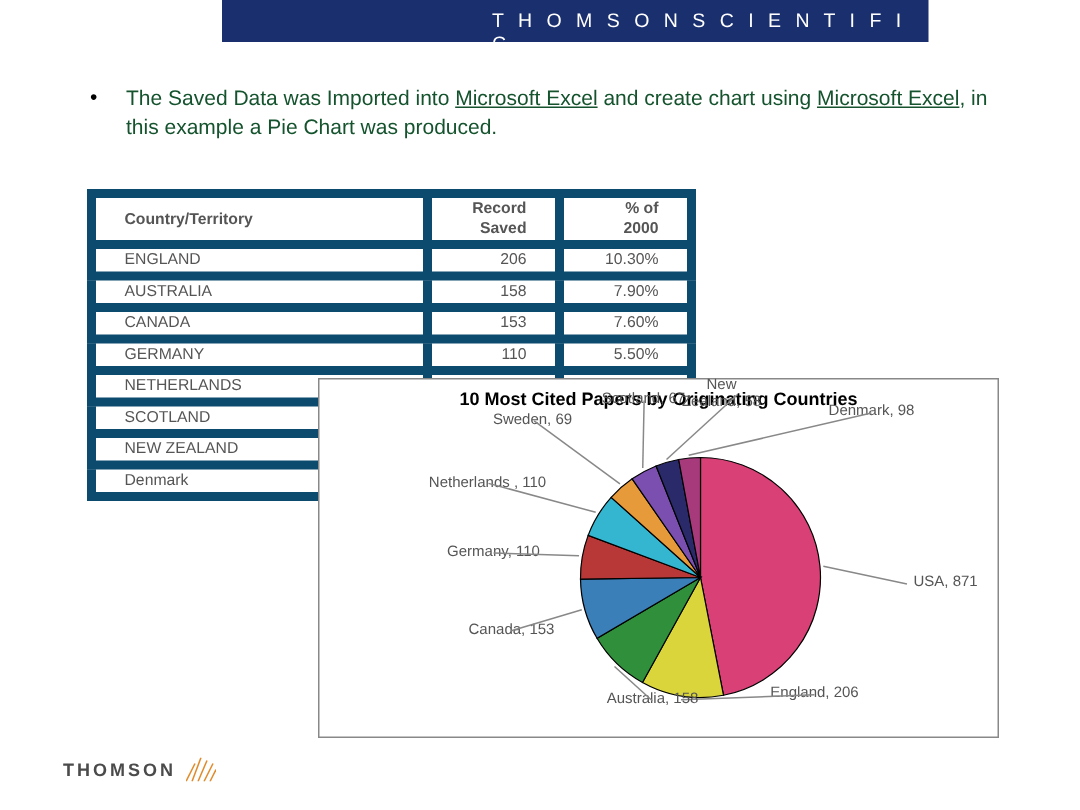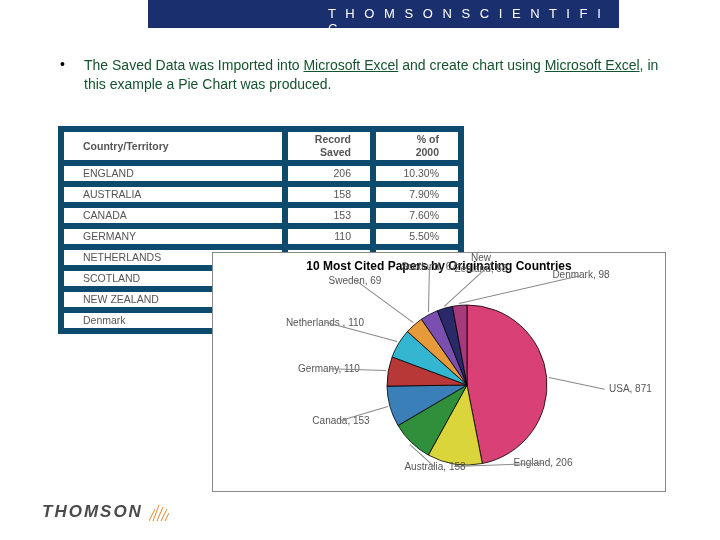--- a/index.html
+++ b/index.html
@@ -17,21 +17,21 @@
   .col-count { width: 22%; text-align: right; }
   .col-pct { width: 22%; text-align: right; }
   th.col-count, th.col-pct { text-align: right; }
   .chart-panel { position: absolute; top: 252px; left: 212px; width: 454px; height: 240px; border: 1px solid #888; background: #fff; }
   .chart-title { text-align: center; font-weight: bold; font-size: 12px; color: #000; margin-top: 6px; }
   .pie-holder { position: absolute; top: 48px; left: 170px; width: 168px; height: 168px; }
   svg.pie { width: 100%; height: 100%; display: block; }
   .pie-label { position: absolute; font-size: 10px; color: #555; line-height: 1.05; text-align: center; white-space: nowrap; }
   .leader { position: absolute; background: #888; }
   .logo-area { position: absolute; bottom: 18px; left: 42px; }
-  .logo-text { color: #4b4b4b; font-size: 17px; font-weight: bold; letter-spacing: 2px; font-style: italic; }
+  .logo-text { color: #4b4b4b; font-size: 12px; font-weight: bold; letter-spacing: 2px; }
   .logo-burst { display: inline-block; vertical-align: middle; margin-left: 2px; width: 20px; height: 16px; }
 </style>
 </head>
 <body>
 
 <div class="header-bar">
   <div class="header-text">T H O M S O N   S C I E N T I F I C</div>
 </div>
 
 <div class="bullet-row">

